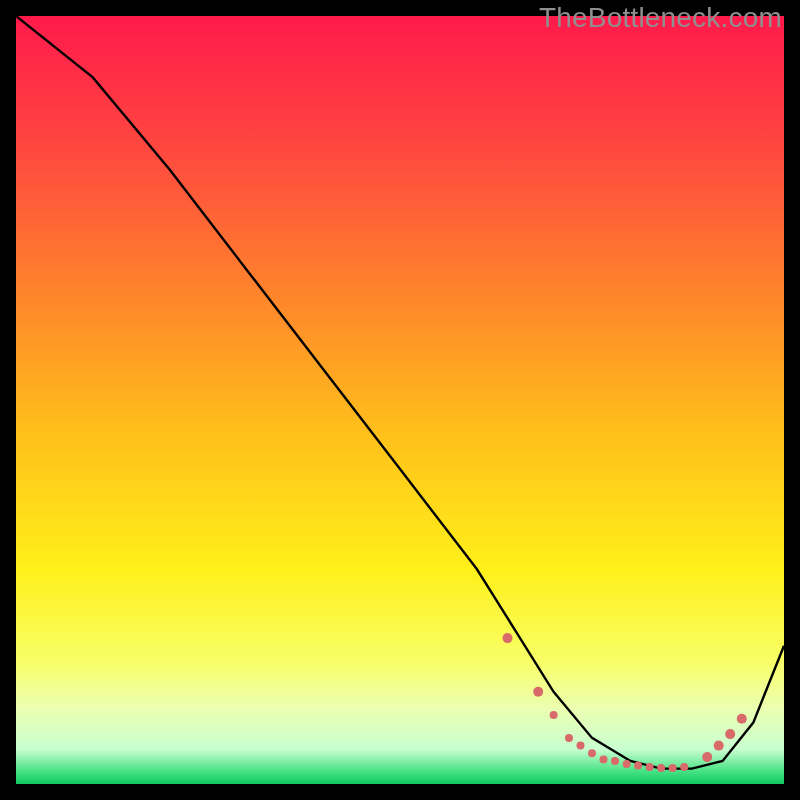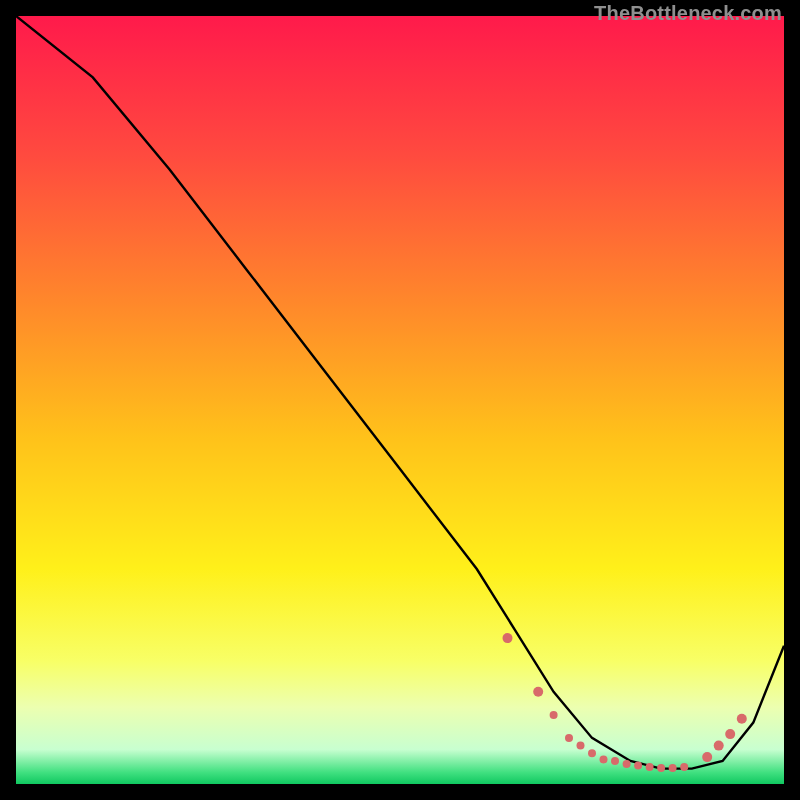--- a/index.html
+++ b/index.html
@@ -24,22 +24,22 @@
     left: 0;
     top: 0;
     width: 768px;
     height: 768px;
   }
   .watermark {
     position: absolute;
     top: 2px;
     right: 18px;
     font-family: Arial, Helvetica, sans-serif;
-    font-size: 20px;
-    font-weight: 700;
+    font-size: 28px;
+    font-weight: 400;
     color: #8f8f8f;
     letter-spacing: 0.2px;
   }
 </style>
 </head>
 <body>
 
 <div class="frame">
   <svg class="plot" viewBox="0 0 768 768">
     <defs>

